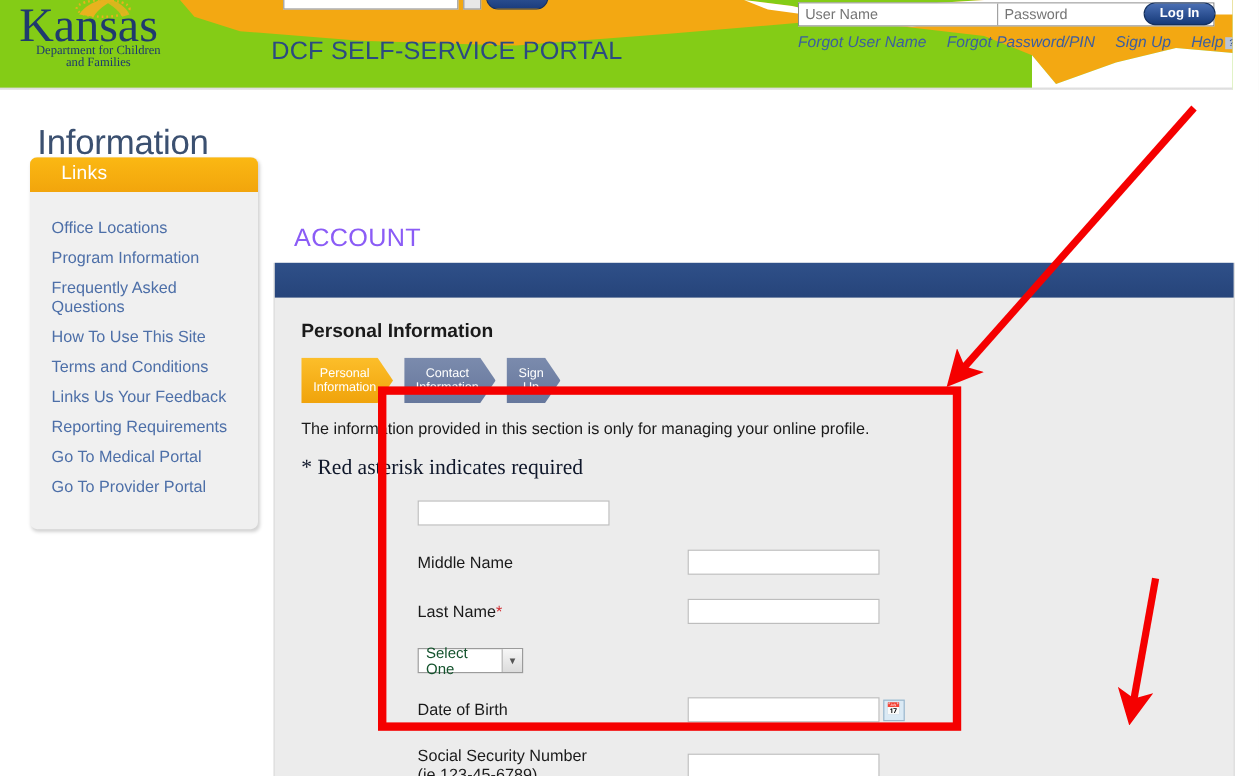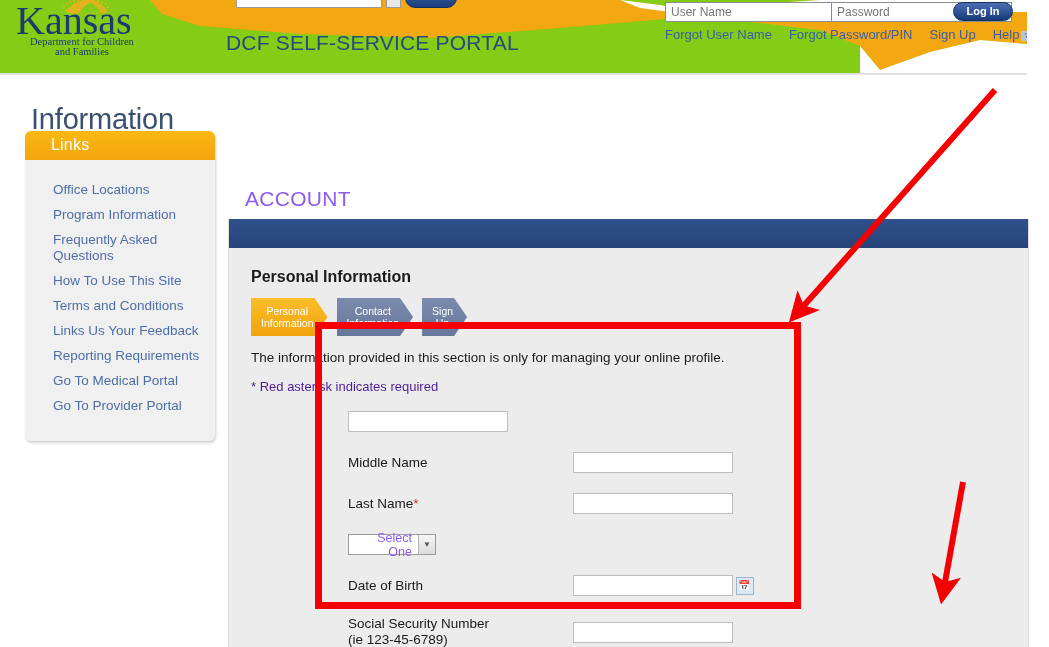--- a/index.html
+++ b/index.html
@@ -112,21 +112,21 @@
   }
   .login-links {
     margin-top:5px;
     display:flex;
     align-items:center;
     gap:17px;
     font-size:13px;
     color:#3b5ea0;
     white-space:nowrap;
   }
-  .login-links span { cursor:pointer; }
+  .login-links span { cursor:pointer;font-style:italic; }
   .help-icon {
     display:inline-block;
     width:10px; height:10px;
     background:#b9c4d8;
     color:#2b4a82;
     font-size:8px;
     line-height:10px;
     text-align:center;
     margin-left:2px;
     vertical-align:1px;
@@ -160,21 +160,21 @@
     overflow:hidden;
     padding-bottom:18px;
   }
   .links-header {
     background:linear-gradient(#fbb813,#f2a50c);
     color:#ffffff;
     font-size:16px;
     padding:5px 0 6px 26px;
     letter-spacing:0.2px;
   }
-  .links-list { padding:22px 0 0 28px; }
+  .links-list { padding:22px 0 0 18px; }
   .links-list a {
     display:block;
     color:#4d6fa8;
     font-size:13.5px;
     line-height:16px;
     margin-bottom:9px;
     text-decoration:none;
     cursor:pointer;
     max-width:160px;
   }
@@ -223,21 +223,21 @@
     align-items:center; justify-content:center;
     padding:0 14px 0 10px;
     margin-right:9px;
     clip-path:polygon(0 0, calc(100% - 13px) 0, 100% 50%, calc(100% - 13px) 100%, 0 100%);
   }
   .chev.active { background:linear-gradient(#fcbe2a,#f0a30b); }
   .chev.inactive { background:linear-gradient(#7b8bad,#66779c); }
   .chev span { display:block; white-space:nowrap; }
 
   .intro-text { font-size:13.5px; color:#1a1a1a; margin-bottom:14px; }
-  .required-note { font-size:13px; color:#4c1d95; margin-bottom:17px; }
+  .required-note { font-size:18px; color:#0f172a; margin-bottom:17px;font-family:Liberation Serif, serif; }
 
   
   .form-rows { padding-left:97px; }
   .frow { display:flex; align-items:center; margin-bottom:20px; }
   .flabel {
     width:225px;
     font-size:13.5px;
     color:#1a1a1a;
     line-height:16px;
   }
@@ -253,21 +253,21 @@
   }
   .fselect {
     height:21px;
     background:#ffffff;
     border:1px solid #9b9b9b;
     font-size:12.5px;
     display:flex; align-items:center;
     cursor:pointer;
     width:88px;
   }
-  .fselect .sel-val { padding:0 6px; flex:1; color:#8b5cf6;text-align:right; }
+  .fselect .sel-val { padding:0 6px; flex:1; color:#14532d; }
   .fselect .sel-arrow {
     width:17px; height:19px;
     background:linear-gradient(#f6f6f6,#dcdcdc);
     border-left:1px solid #b4b4b4;
     display:flex; align-items:center; justify-content:center;
     font-size:8px; color:#555;
   }
   .dob-wrap { display:flex; align-items:center; }
   .cal-btn {
     width:18px; height:18px;

